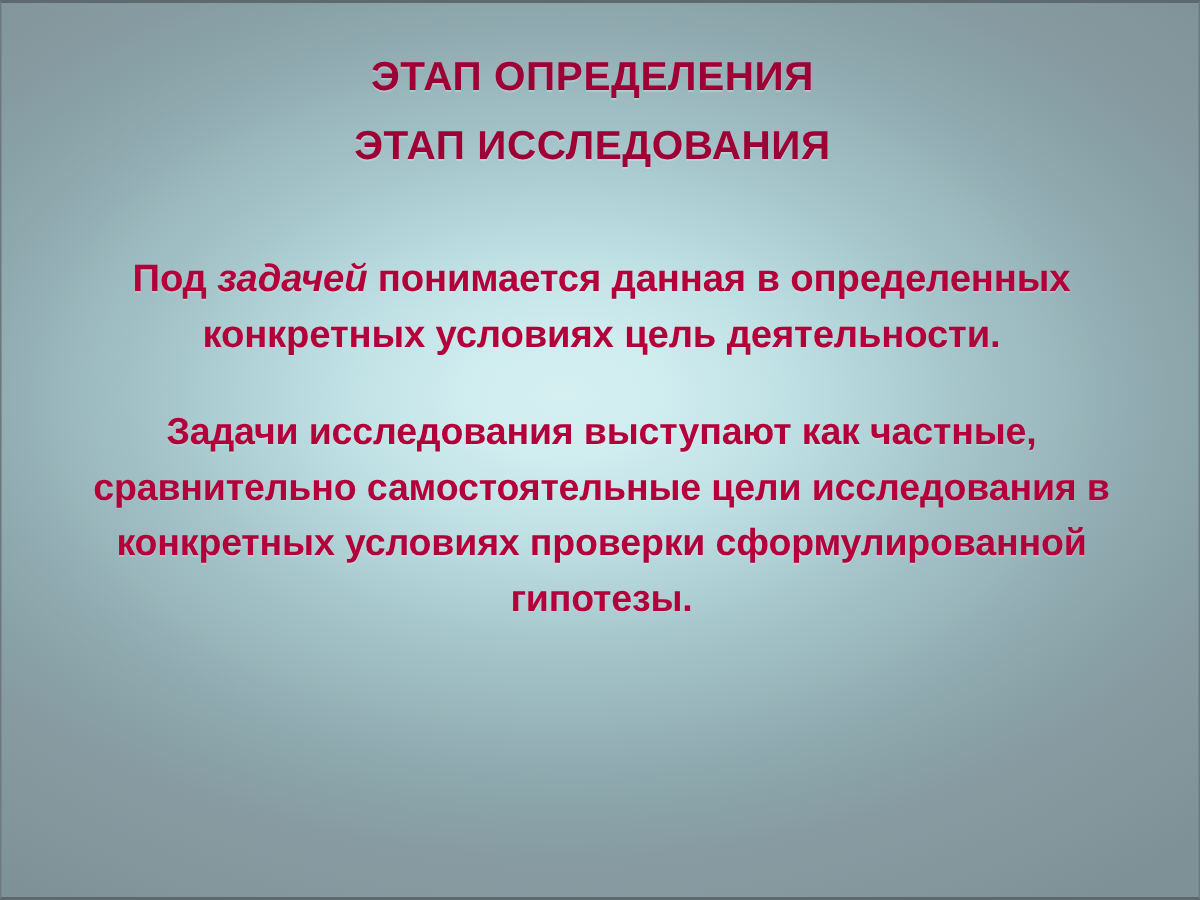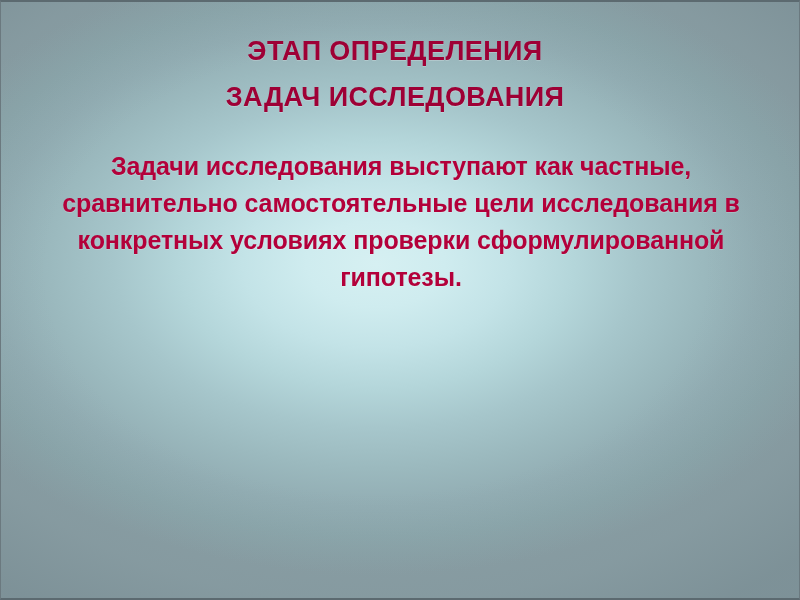--- a/index.html
+++ b/index.html
@@ -110,24 +110,27 @@
   }
 </style>
 </head>
 <body>
 
 <div class="slide">
   <div class="content">
 
     <div class="title-block">
       <div class="title-line">ЭТАП ОПРЕДЕЛЕНИЯ</div>
-      <div class="title-line">ЗАДАЧ ИССЛЕДОВАНИЯ</div>
+      <div class="title-line">ЭТАП ИССЛЕДОВАНИЯ</div>
     </div>
 
     <div class="body-block">
 
+      <p class="para para-1">
+        <span>Под </span><span class="italic">задачей</span><span> понимается данная в определенных конкретных условиях цель деятельности.</span>
+      </p>
 
       <p class="para para-2">Задачи исследования выступают как частные, сравнительно самостоятельные цели исследования в конкретных условиях проверки сформулированной гипотезы.</p>
 
     </div>
 
   </div>
 </div>
 
 </body></html>

